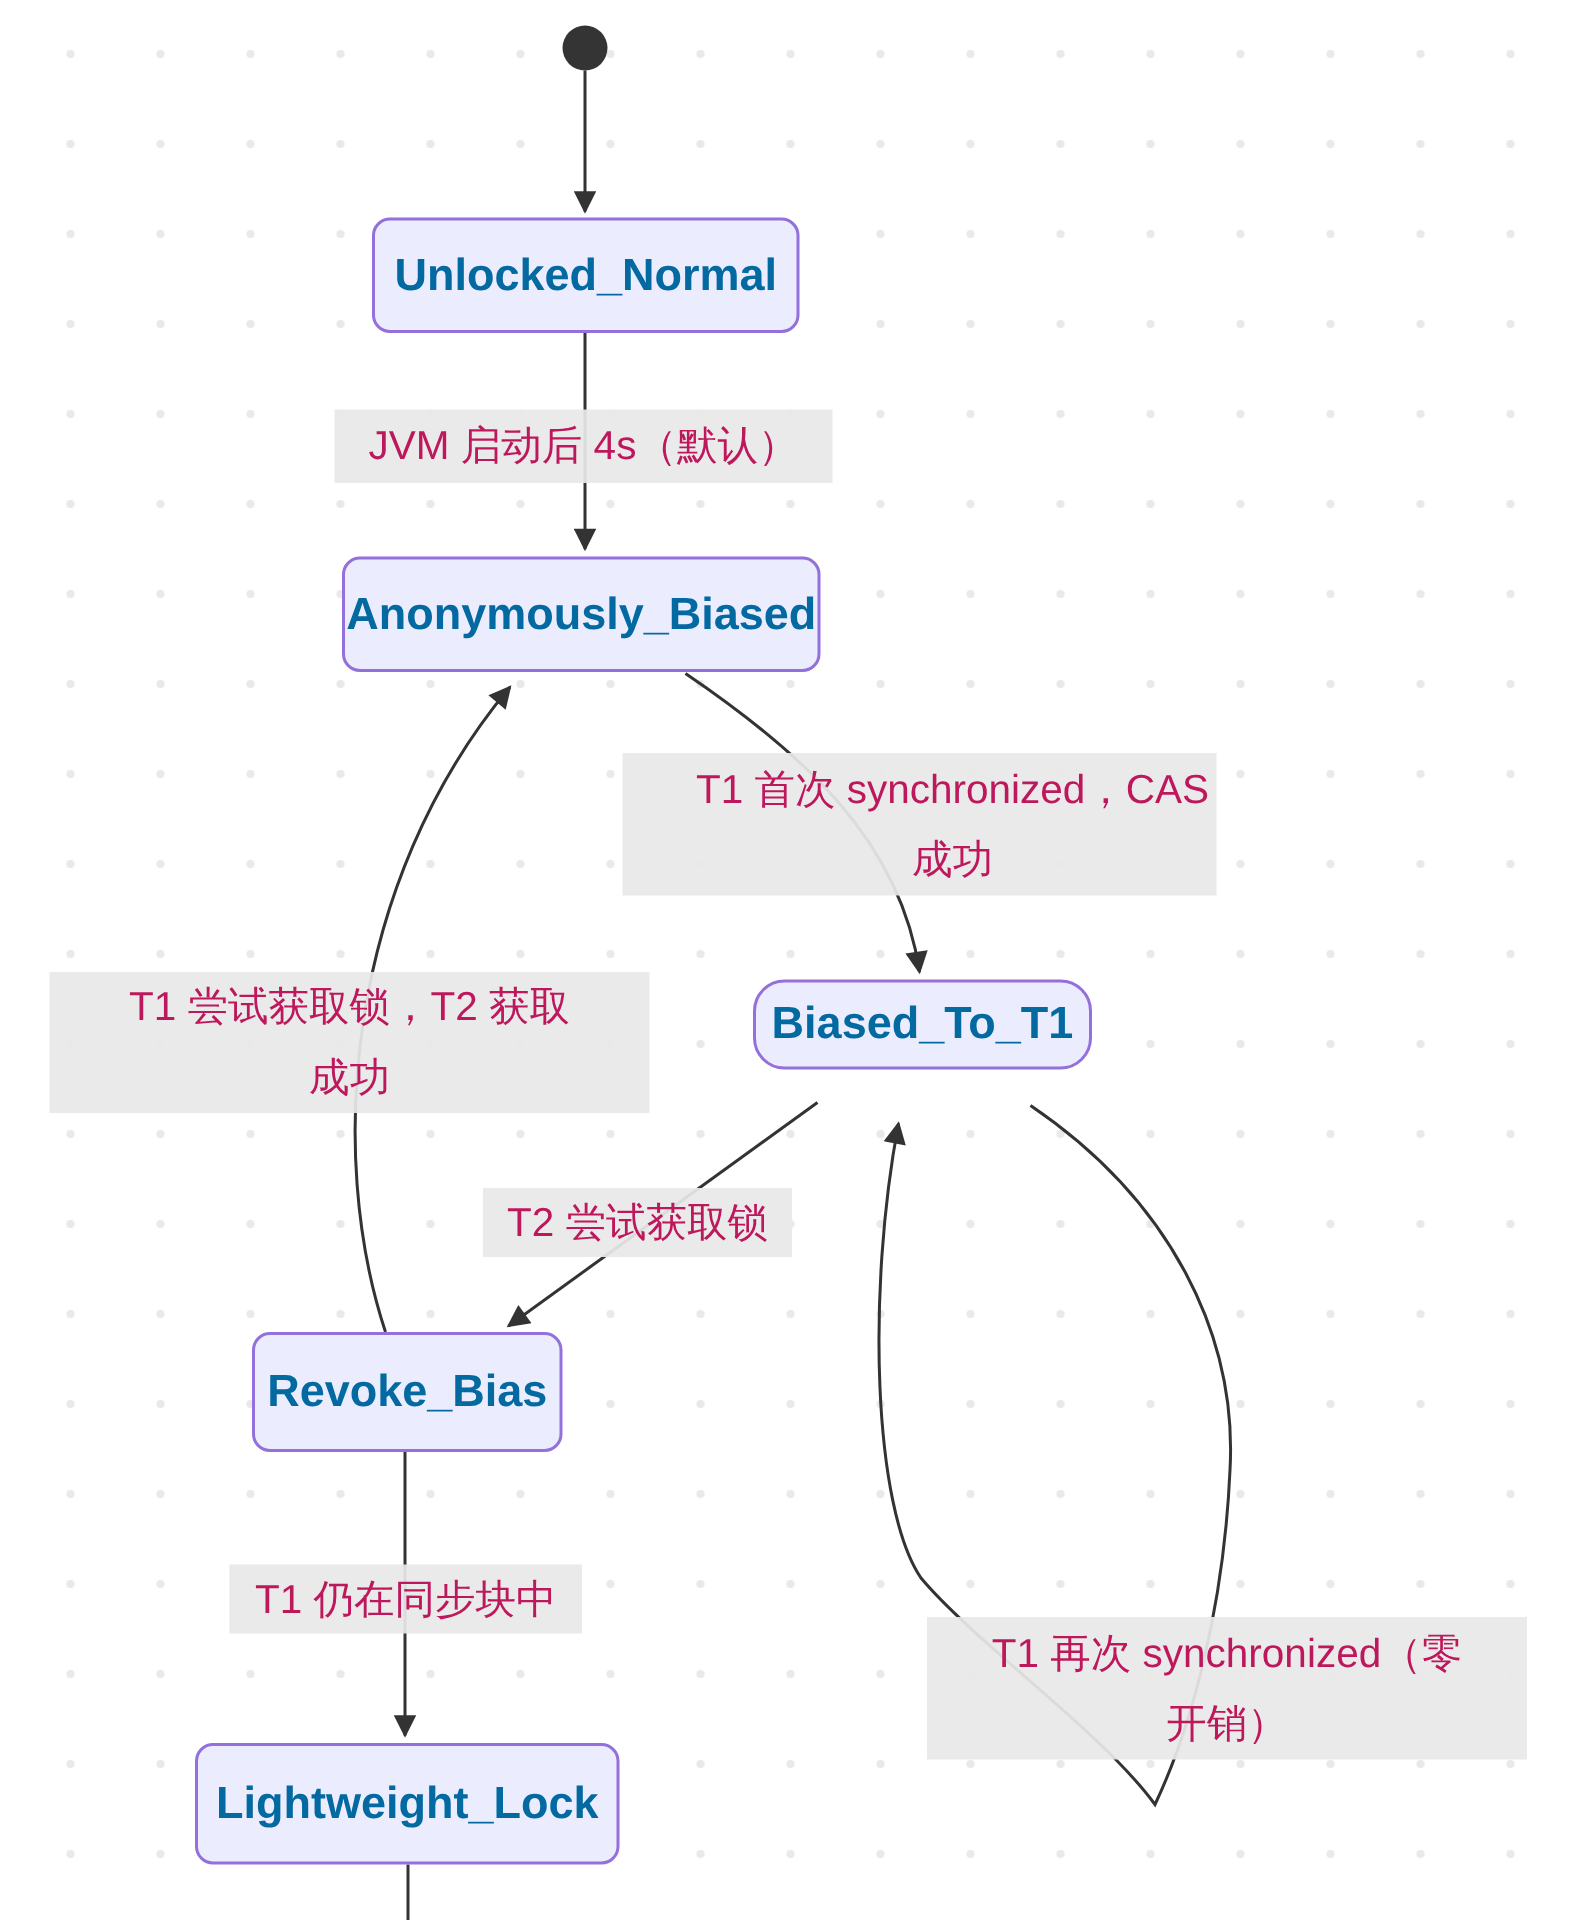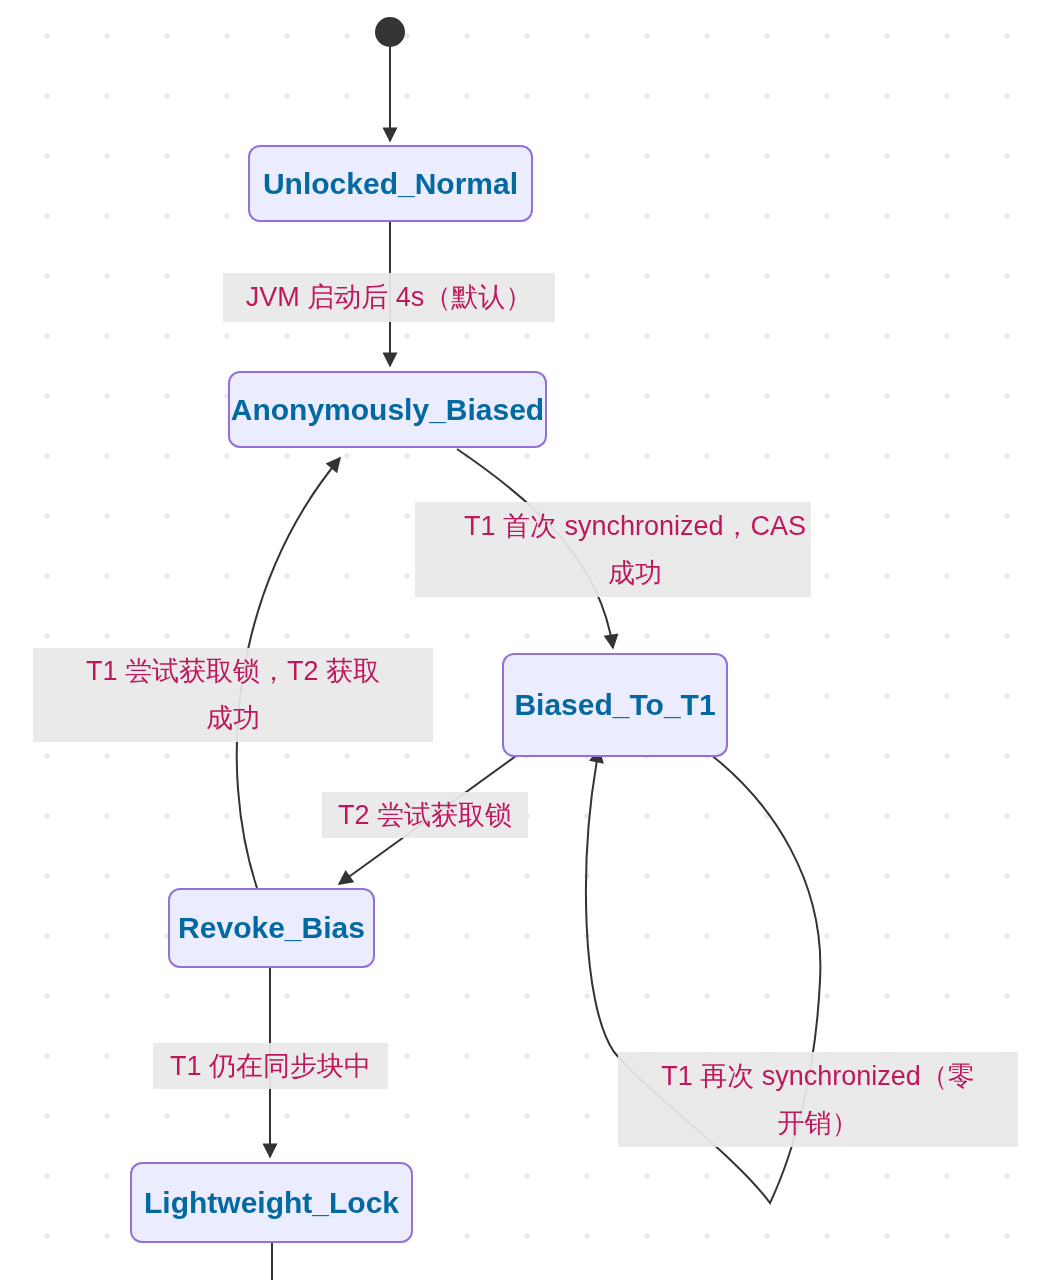--- a/index.html
+++ b/index.html
@@ -72,21 +72,21 @@
   </svg>
 
   <div class="state-node" style="left:248px;top:145px;width:285px;height:77px;">
     <span>Unlocked_Normal</span>
   </div>
 
   <div class="state-node" style="left:228px;top:371px;width:319px;height:77px;">
     <span>Anonymously_Biased</span>
   </div>
 
-  <div class="state-node" style="left:502px;top:653px;width:226px;height:104px;">
+  <div class="state-node" style="left:502px;top:653px;width:226px;height:60px;border-radius:21px;">
     <span>Biased_To_T1</span>
   </div>
 
   <div class="state-node" style="left:168px;top:888px;width:207px;height:80px;align-items:center;">
     <span>Revoke_Bias</span>
   </div>
 
   <div class="state-node" style="left:130px;top:1162px;width:283px;height:81px;">
     <span>Lightweight_Lock</span>
   </div>
@@ -106,18 +106,18 @@
   </div>
 
   <div class="edge-label" style="left:322px;top:792px;width:206px;height:46px;">
     <div>T2 尝试获取锁</div>
   </div>
 
   <div class="edge-label" style="left:153px;top:1043px;width:235px;height:46px;">
     <div>T1 仍在同步块中</div>
   </div>
 
-  <div class="edge-label" style="left:618px;top:1052px;width:400px;height:95px;">
+  <div class="edge-label" style="left:618px;top:1078px;width:400px;height:95px;">
     <div>T1 再次 synchronized（零</div>
     <div>开销）</div>
   </div>
 
 </div>
 
 </body></html>

